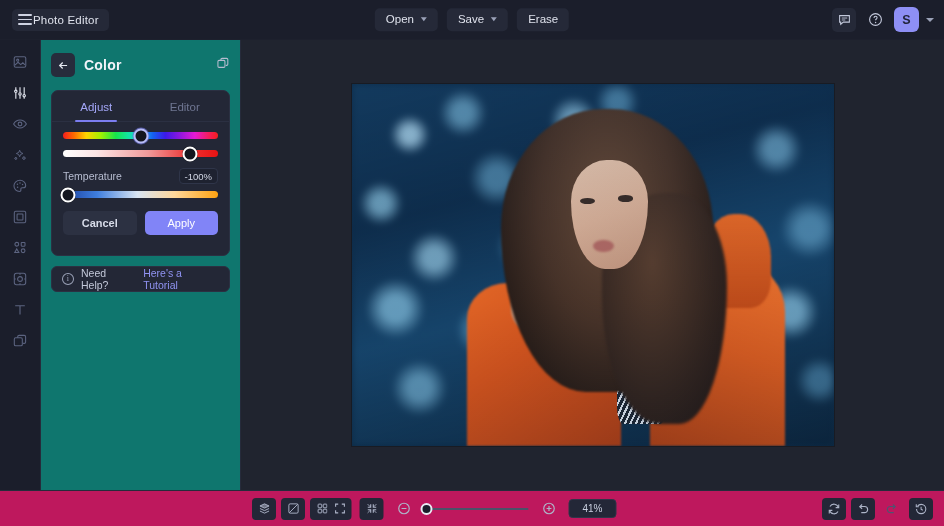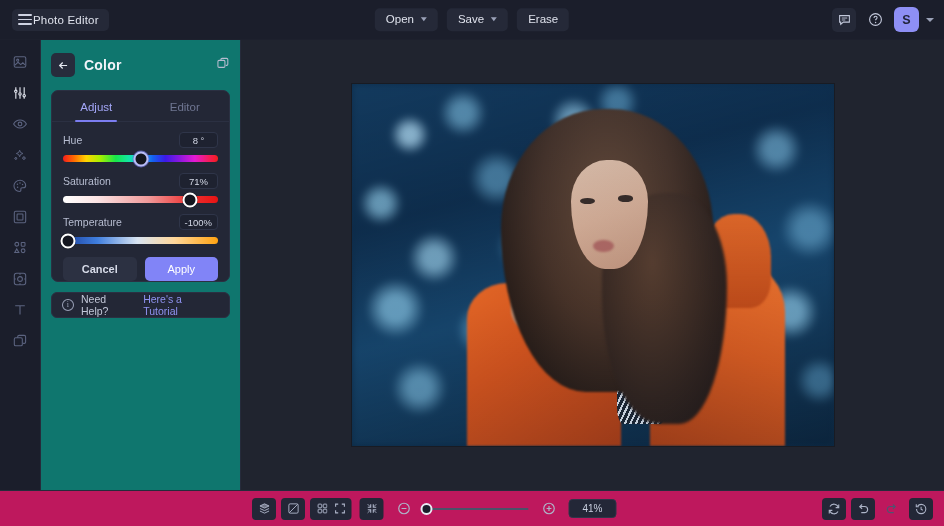--- a/index.html
+++ b/index.html
@@ -121,21 +121,21 @@
     display: flex; align-items: center; justify-content: center;
     cursor: pointer; color: #e6e9f2;
   }
   .panel-title { color: #f2f4fa; font-size: 14px; font-weight: bold; letter-spacing: .2px; }
   .panel-head .dup { margin-left: auto; cursor: pointer; color: #b6bcd0; }
 
   .card {
     background: #232736;
     border: 1px solid #2b3042;
     border-radius: 7px;
-    padding: 0 0 0 0;
+    padding: 0 0 20px 0;
   }
   .tabs {
     display: flex;
     border-bottom: 1px solid #2b3042;
     margin-bottom: 10px;
   }
   .tab {
     flex: 1; text-align: center;
     font-size: 11.5px; padding: 10px 0 8px 0;
     color: #6f7692; cursor: pointer; position: relative;
@@ -536,34 +536,26 @@
         </div>
       </div>
 
       <div class="card">
         <div class="tabs">
           <div class="tab active">Adjust</div>
           <div class="tab">Editor</div>
         </div>
 
         <div class="slider-block">
-          <div class="slider-row">
-            <span class="slider-label">Hue</span>
-            <span class="slider-value">8 °</span>
-          </div>
           <div class="track hue">
             <div class="knob ring" style="left:50%"></div>
           </div>
         </div>
 
         <div class="slider-block">
-          <div class="slider-row">
-            <span class="slider-label">Saturation</span>
-            <span class="slider-value">71%</span>
-          </div>
           <div class="track sat">
             <div class="knob" style="left:82%"></div>
           </div>
         </div>
 
         <div class="slider-block">
           <div class="slider-row">
             <span class="slider-label">Temperature</span>
             <span class="slider-value">-100%</span>
           </div>

